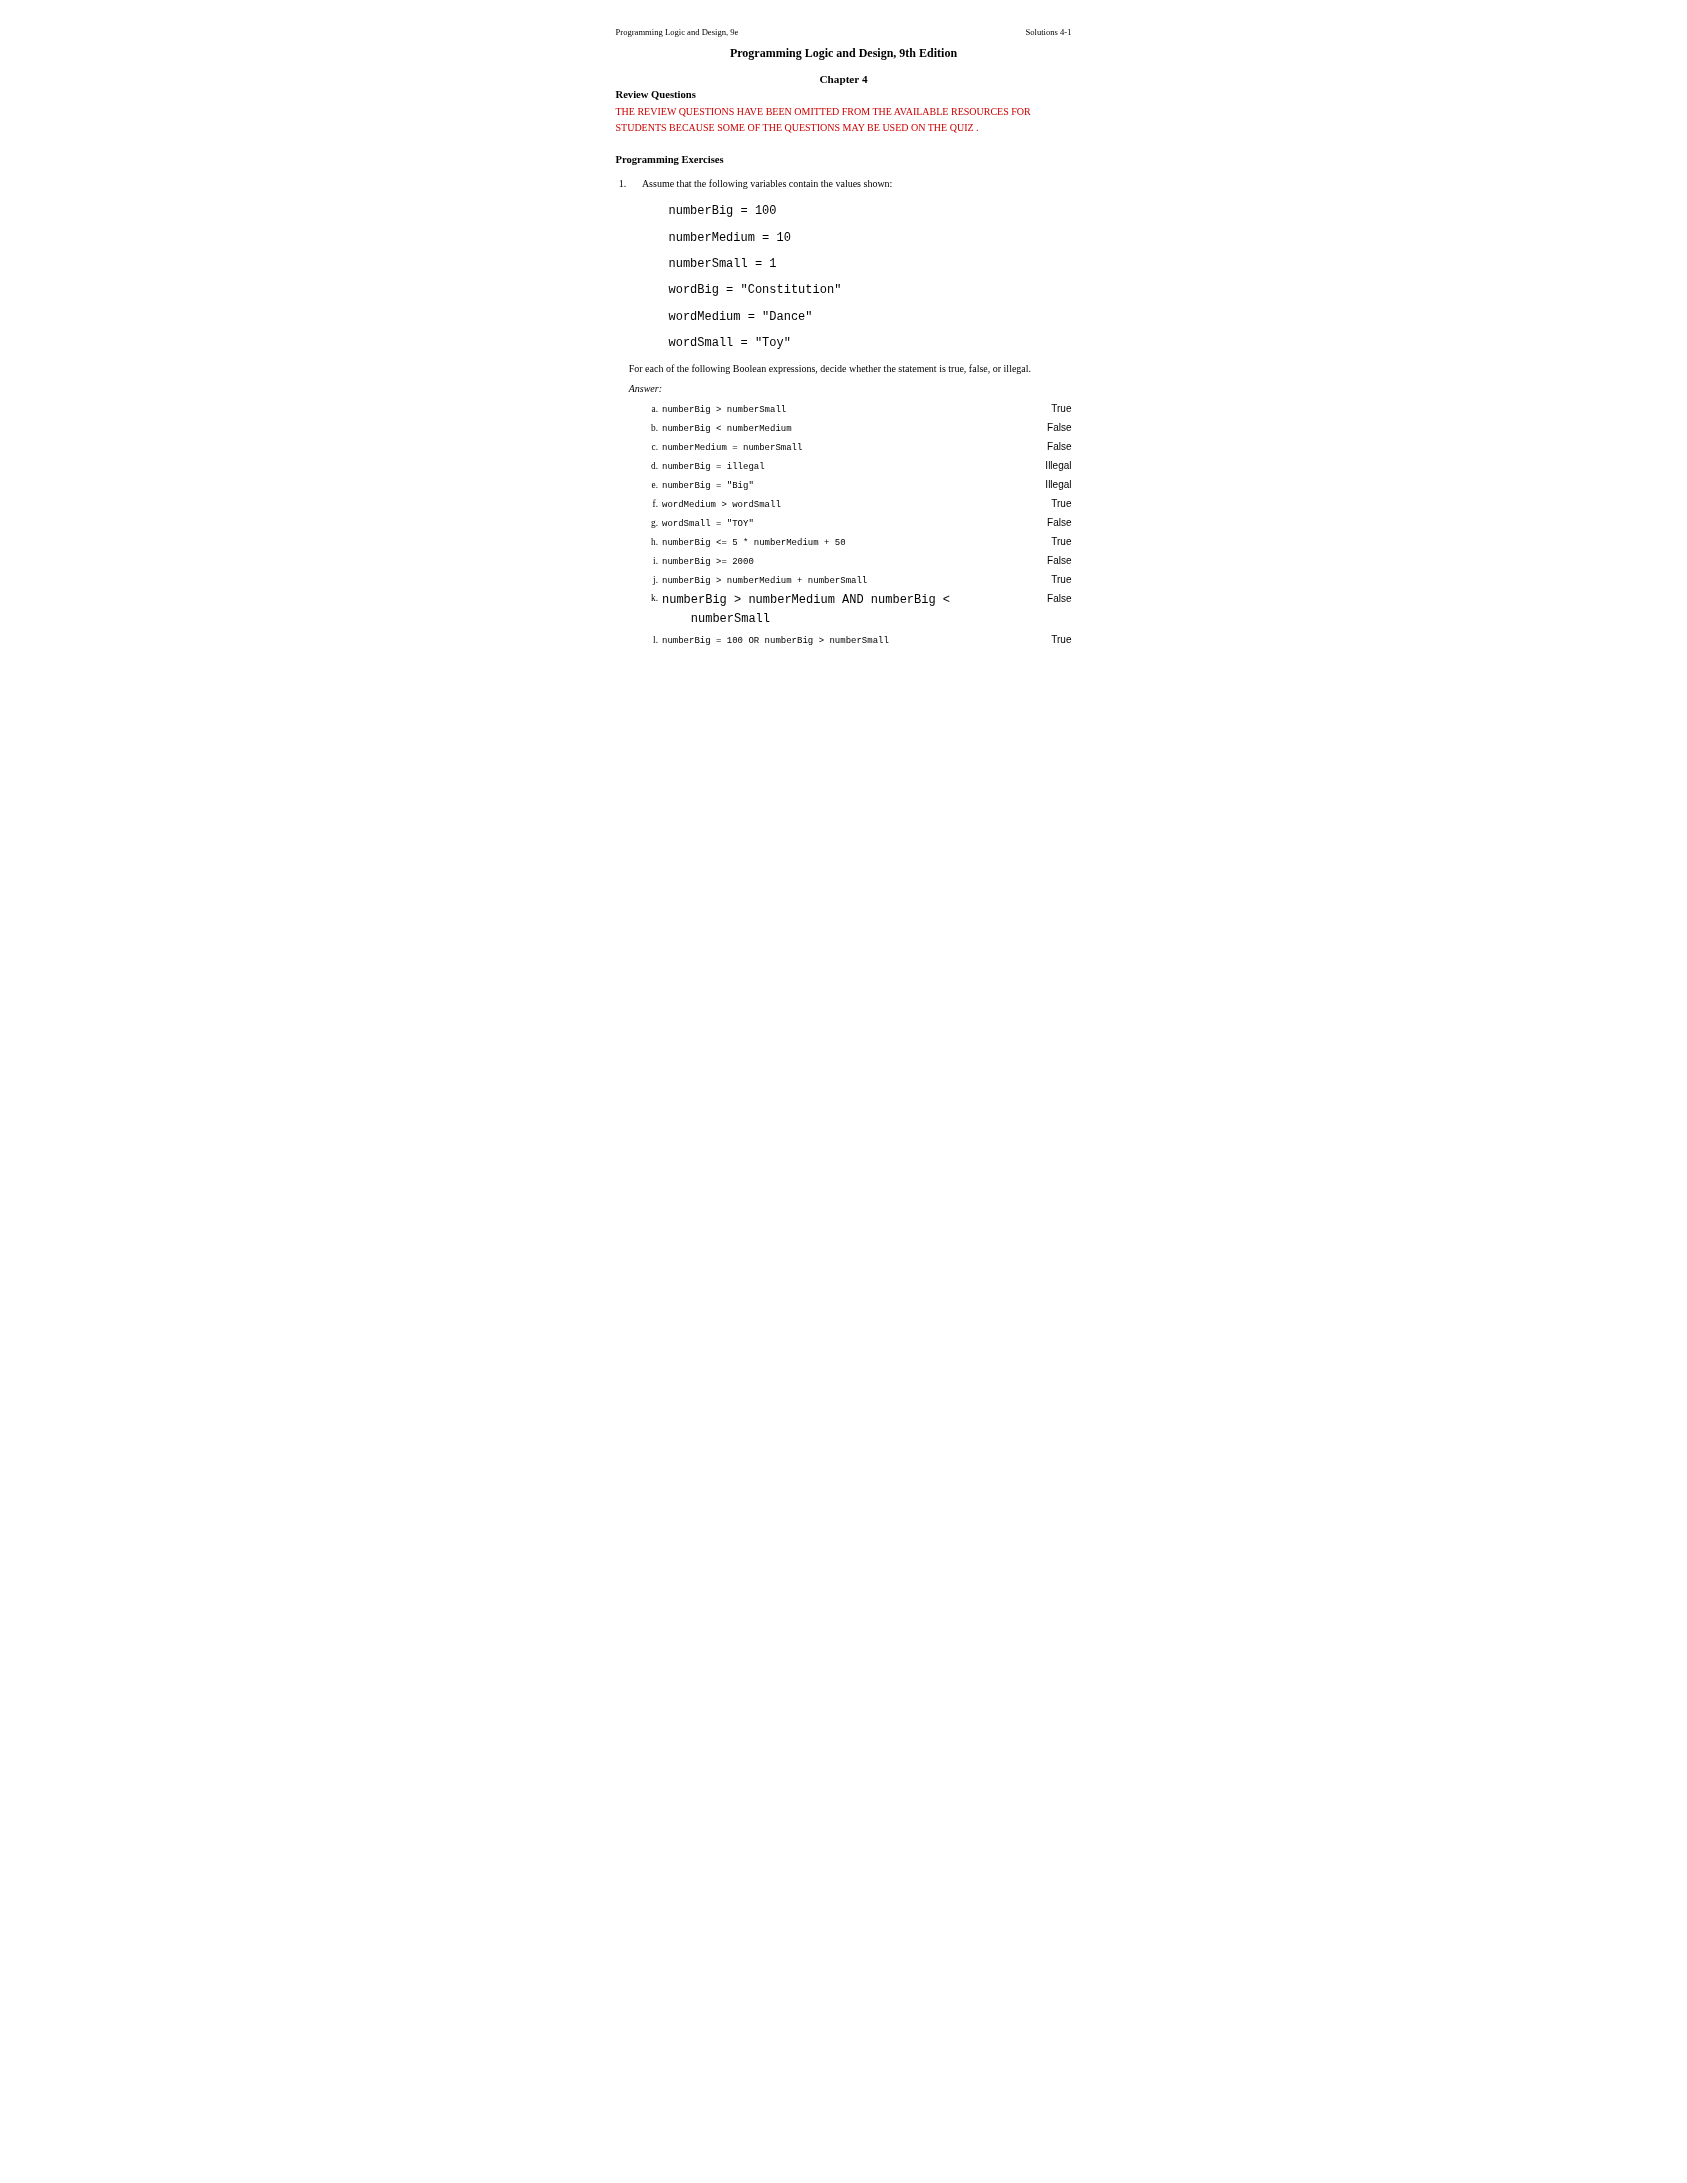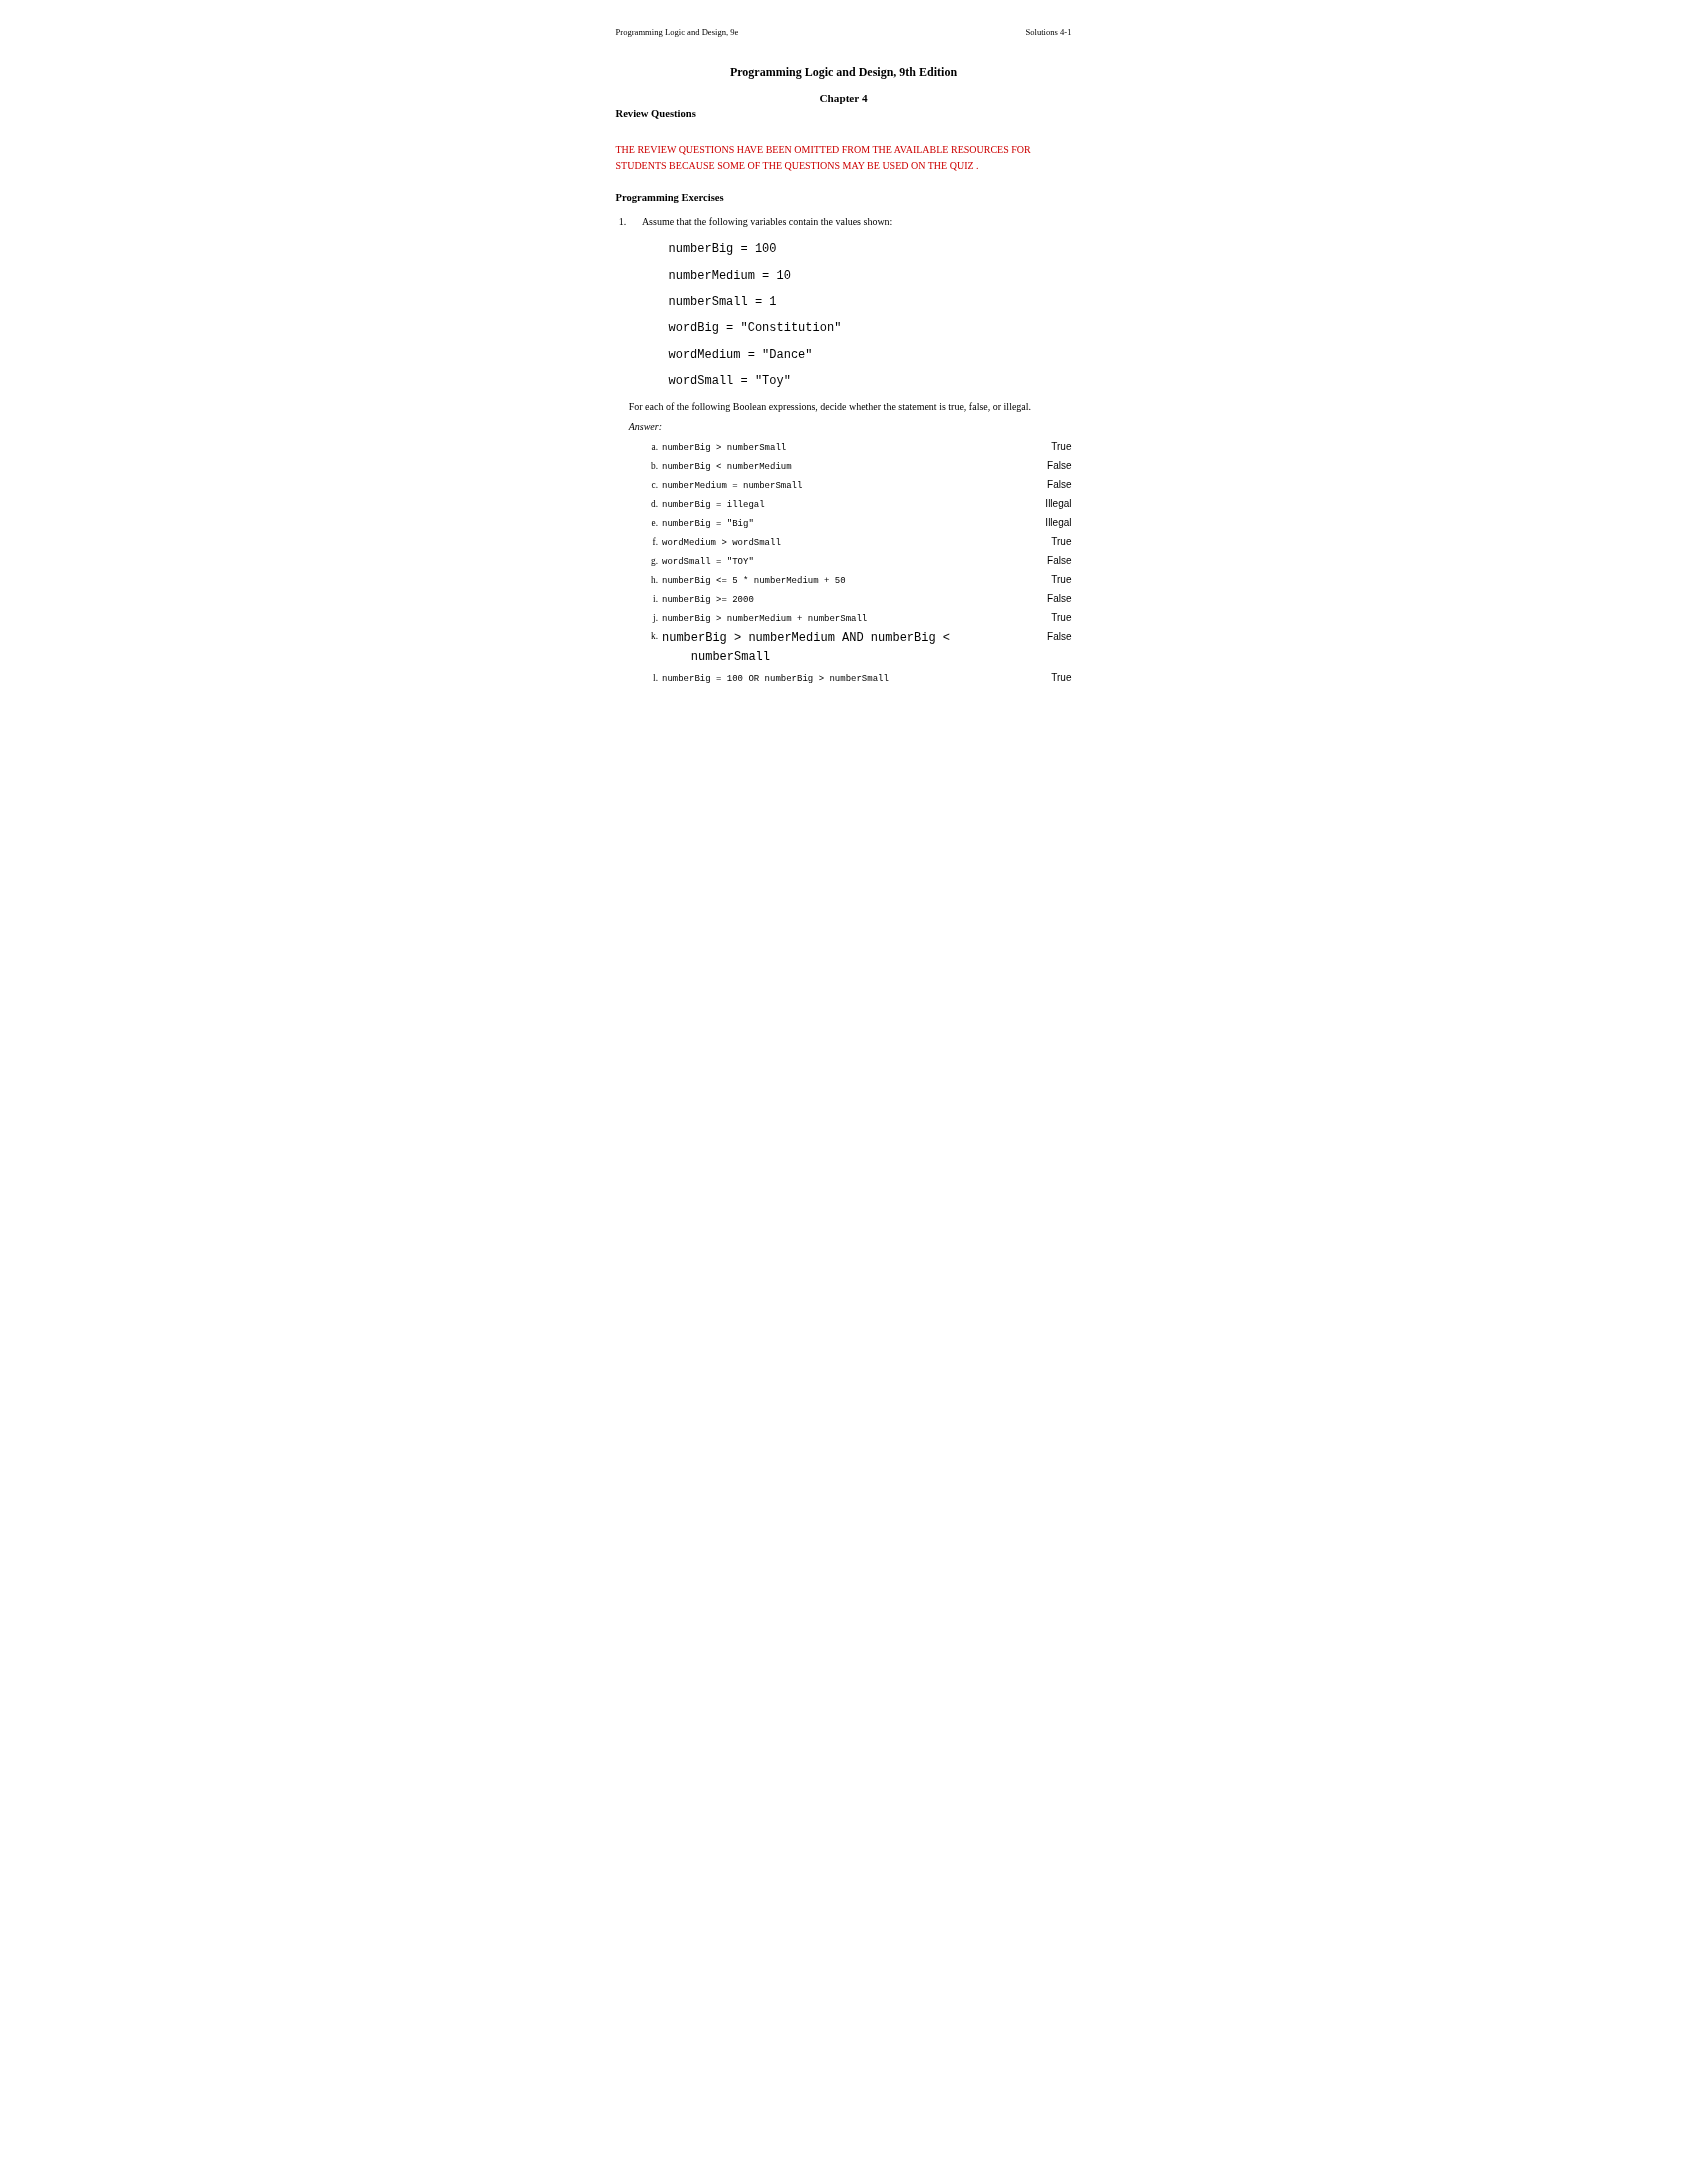--- a/index.html
+++ b/index.html
@@ -15,21 +15,21 @@
       color: #000000;
       width: 562px;
       margin: 0 auto;
       padding: 26.5px 53px 40px 53px;
     }
 
     .page-header {
       display: flex;
       justify-content: space-between;
       align-items: flex-start;
-      margin-bottom: 28px;
+      margin-bottom: 9px;
       font-size: 8.6px;
       color: #000;
     }
 
     .header-left {
       font-size: 8.6px;
     }
 
     .header-right {
       font-size: 8.6px;
@@ -45,21 +45,21 @@
     .chapter-title {
       text-align: center;
       font-weight: bold;
       font-size: 11.2px;
       margin-bottom: 4px;
     }
 
     .section-heading {
       font-weight: bold;
       font-size: 10.6px;
-      margin-bottom: 23px;
+      margin-bottom: 4px;
     }
 
     .review-notice {
       color: #cc0000;
       font-size: 10px;
       margin-bottom: 18.5px;
       line-height: 1.6;
     }
 
     .section-heading-2 {

